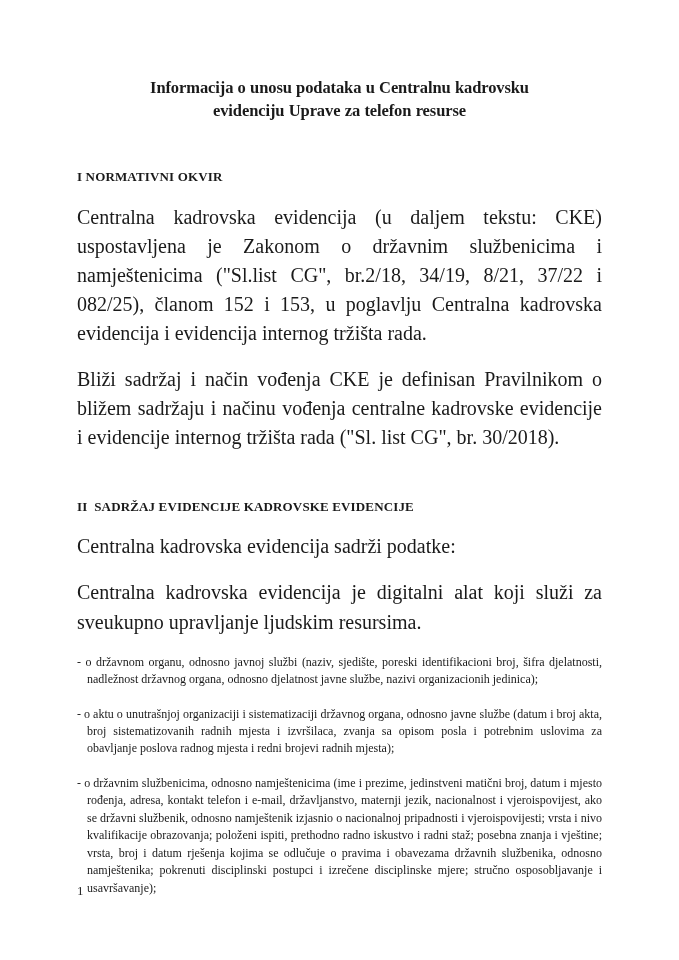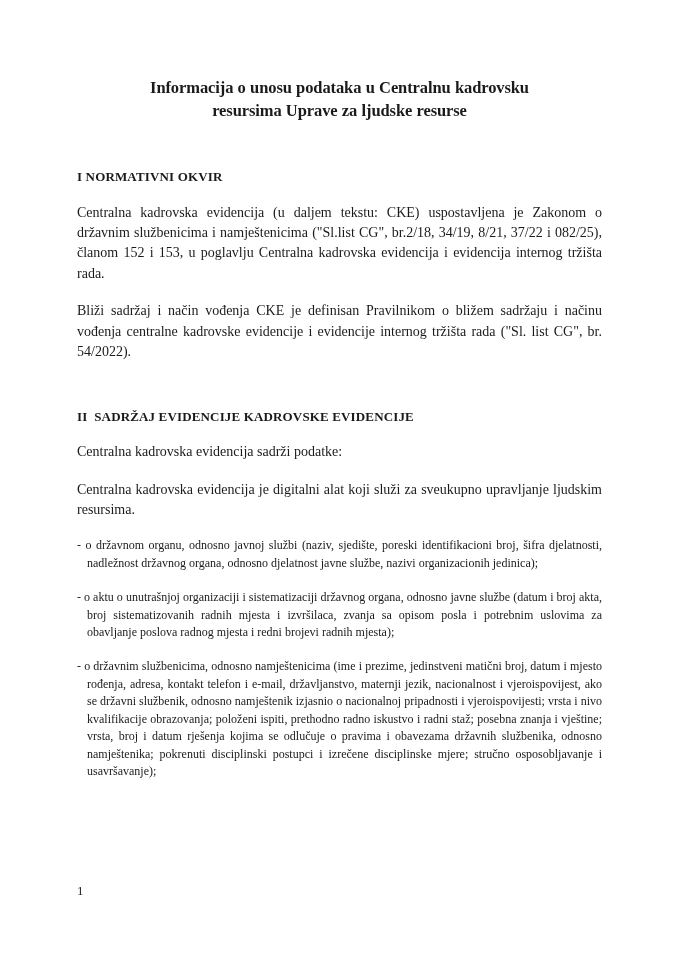--- a/index.html
+++ b/index.html
@@ -59,21 +59,21 @@
   .section-heading.first {
     padding-top: 46px;
   }
   .section-heading.second {
     padding-top: 47px;
   }
 
   p.body-text {
     margin: 0;
     padding-top: 17px;
-    font-size: 14px;
+    font-size: 20px;
     line-height: 1.455;
     text-align: justify;
     text-justify: inter-word;
     hyphens: none;
   }
 
   p.body-text.tight {
     padding-top: 16px;
   }
 
@@ -103,28 +103,28 @@
   }
 </style>
 </head>
 <body>
 
 <div class="page">
   <div class="content">
 
     <h1 class="doc-title">
       <span class="title-line">Informacija o unosu podataka u Centralnu kadrovsku</span>
-      <span class="title-line">resursima Uprave za ljudske resurse</span>
+      <span class="title-line">evidenciju Uprave za telefon resurse</span>
     </h1>
 
     <h2 class="section-heading first">I NORMATIVNI OKVIR</h2>
 
     <p class="body-text">Centralna kadrovska evidencija (u daljem tekstu: CKE) uspostavljena je Zakonom o državnim službenicima i namještenicima ("Sl.list CG", br.2/18, 34/19, 8/21, 37/22 i 082/25), članom 152 i 153, u poglavlju Centralna kadrovska evidencija i evidencija internog tržišta rada.</p>
 
-    <p class="body-text">Bliži sadržaj i način vođenja CKE je definisan Pravilnikom o bližem sadržaju i načinu vođenja centralne kadrovske evidencije i evidencije internog tržišta rada ("Sl. list CG", br. 54/2022).</p>
+    <p class="body-text">Bliži sadržaj i način vođenja CKE je definisan Pravilnikom o bližem sadržaju i načinu vođenja centralne kadrovske evidencije i evidencije internog tržišta rada ("Sl. list CG", br. 30/2018).</p>
 
     <h2 class="section-heading second">II  SADRŽAJ EVIDENCIJE KADROVSKE EVIDENCIJE</h2>
 
     <p class="body-text tight">Centralna kadrovska evidencija sadrži podatke:</p>
 
     <p class="body-text">Centralna kadrovska evidencija je digitalni alat koji služi za sveukupno upravljanje ljudskim resursima.</p>
 
     <ul class="bullets">
       <li>- o državnom organu, odnosno javnoj službi (naziv, sjedište, poreski identifikacioni broj, šifra djelatnosti, nadležnost državnog organa, odnosno djelatnost javne službe, nazivi organizacionih jedinica);</li>
       <li>- o aktu o unutrašnjoj organizaciji i sistematizaciji državnog organa, odnosno javne službe (datum i broj akta, broj sistematizovanih radnih mjesta i izvršilaca, zvanja sa opisom posla i potrebnim uslovima za obavljanje poslova radnog mjesta i redni brojevi radnih mjesta);</li>

